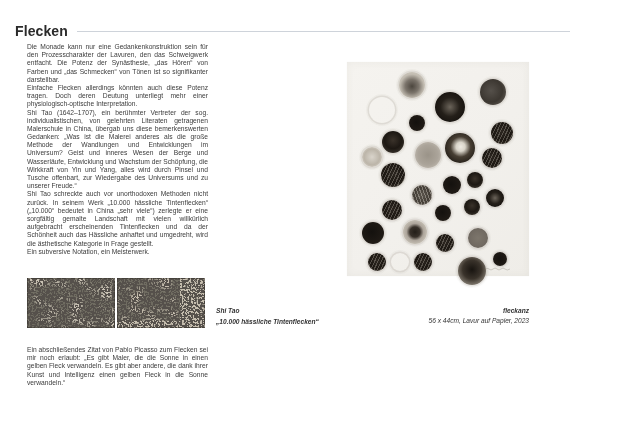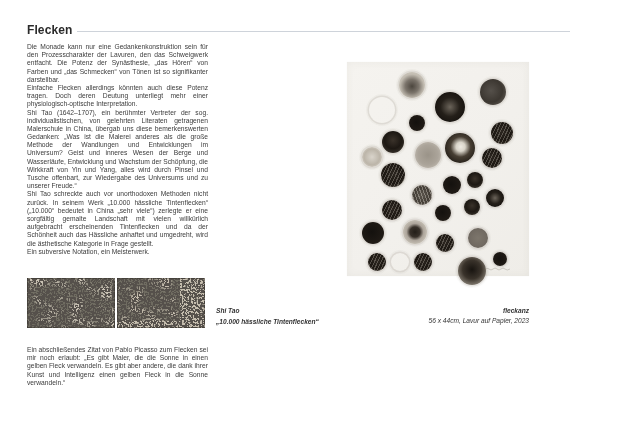--- a/index.html
+++ b/index.html
@@ -5,22 +5,22 @@
   html, body { margin: 0; padding: 0; background: #ffffff; }
   body {
     width: 618px; height: 437px;
     font-family: "Liberation Sans", "DejaVu Sans", sans-serif;
     position: relative; overflow: hidden;
   }
   .page { position: absolute; inset: 0; background: #ffffff; }
 
   
   .page-title {
-    position: absolute; left: 27px; top: 23px; margin: 0;
-    font-size: 12px; font-weight: bold; color: #2b2b2b; letter-spacing: 0.1px;
+    position: absolute; left: 15px; top: 23px; margin: 0;
+    font-size: 14px; font-weight: bold; color: #2b2b2b; letter-spacing: 0.1px;
   }
   .title-rule {
     position: absolute; left: 77px; top: 31px; width: 493px; height: 1px;
     background: #ced3da;
   }
 
   
   .article {
     position: absolute; left: 27px; width: 181px;
     font-size: 6.7px; line-height: 8.18px; color: #3b3b3b;

